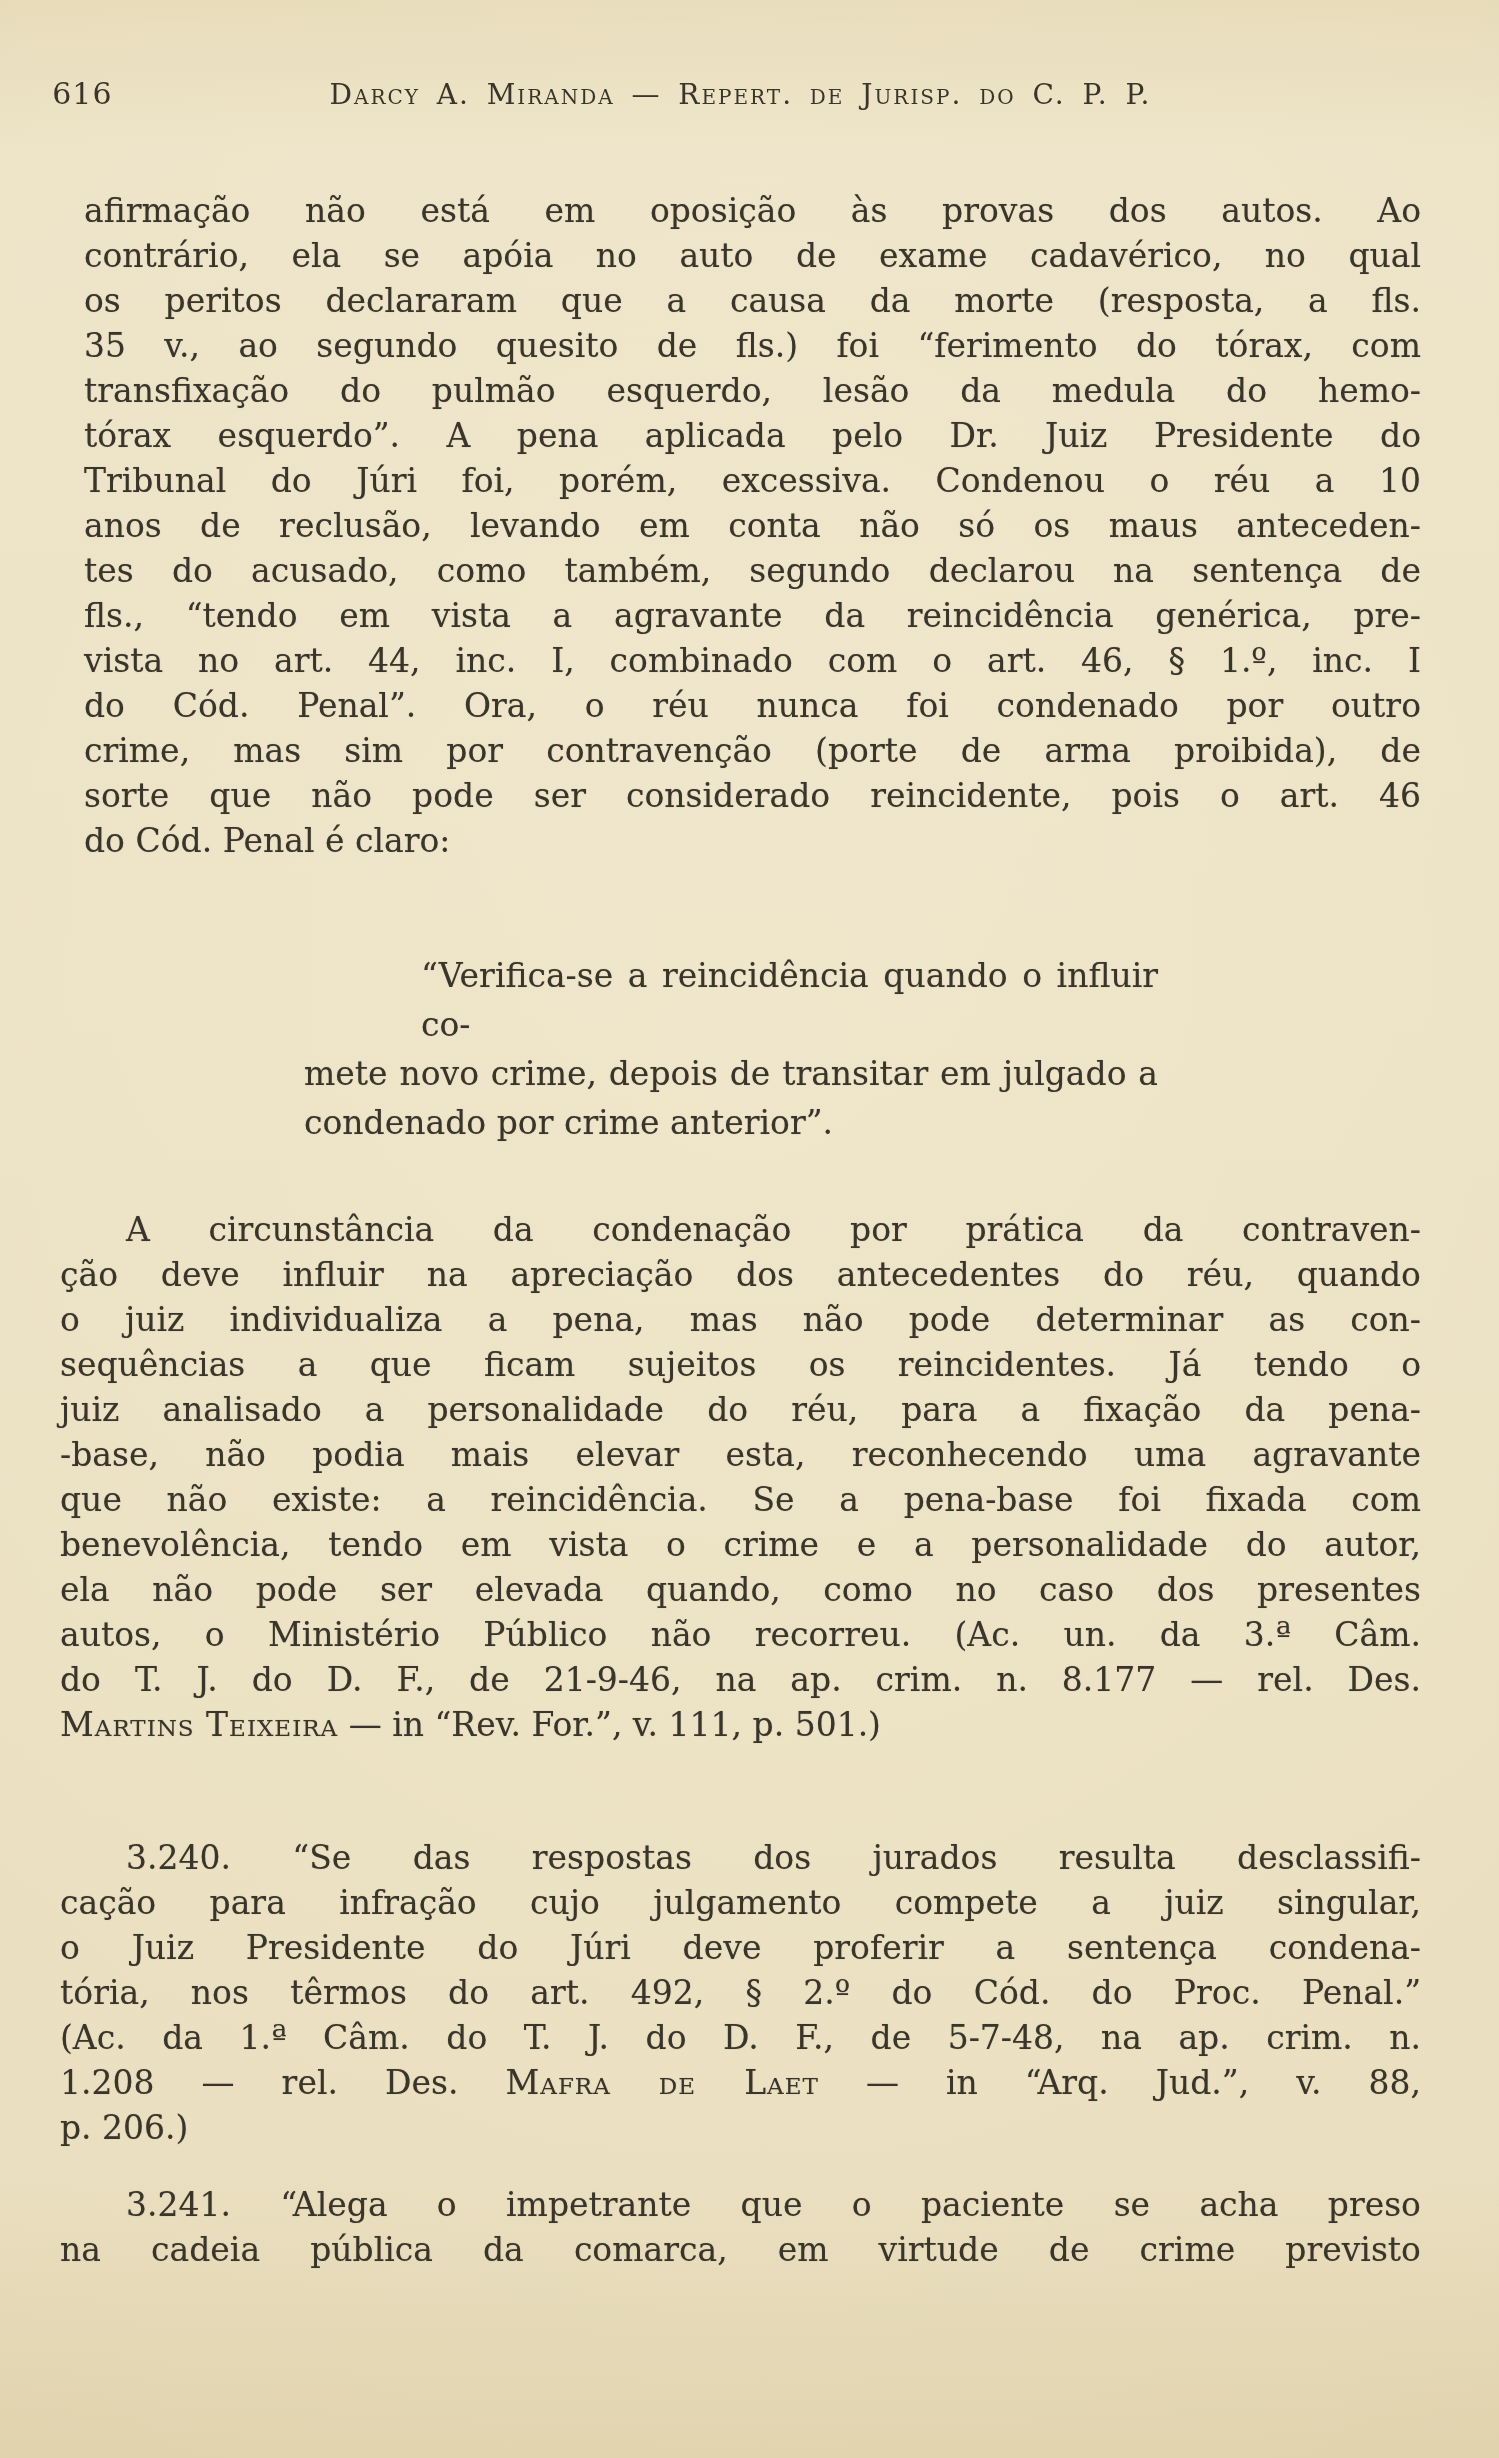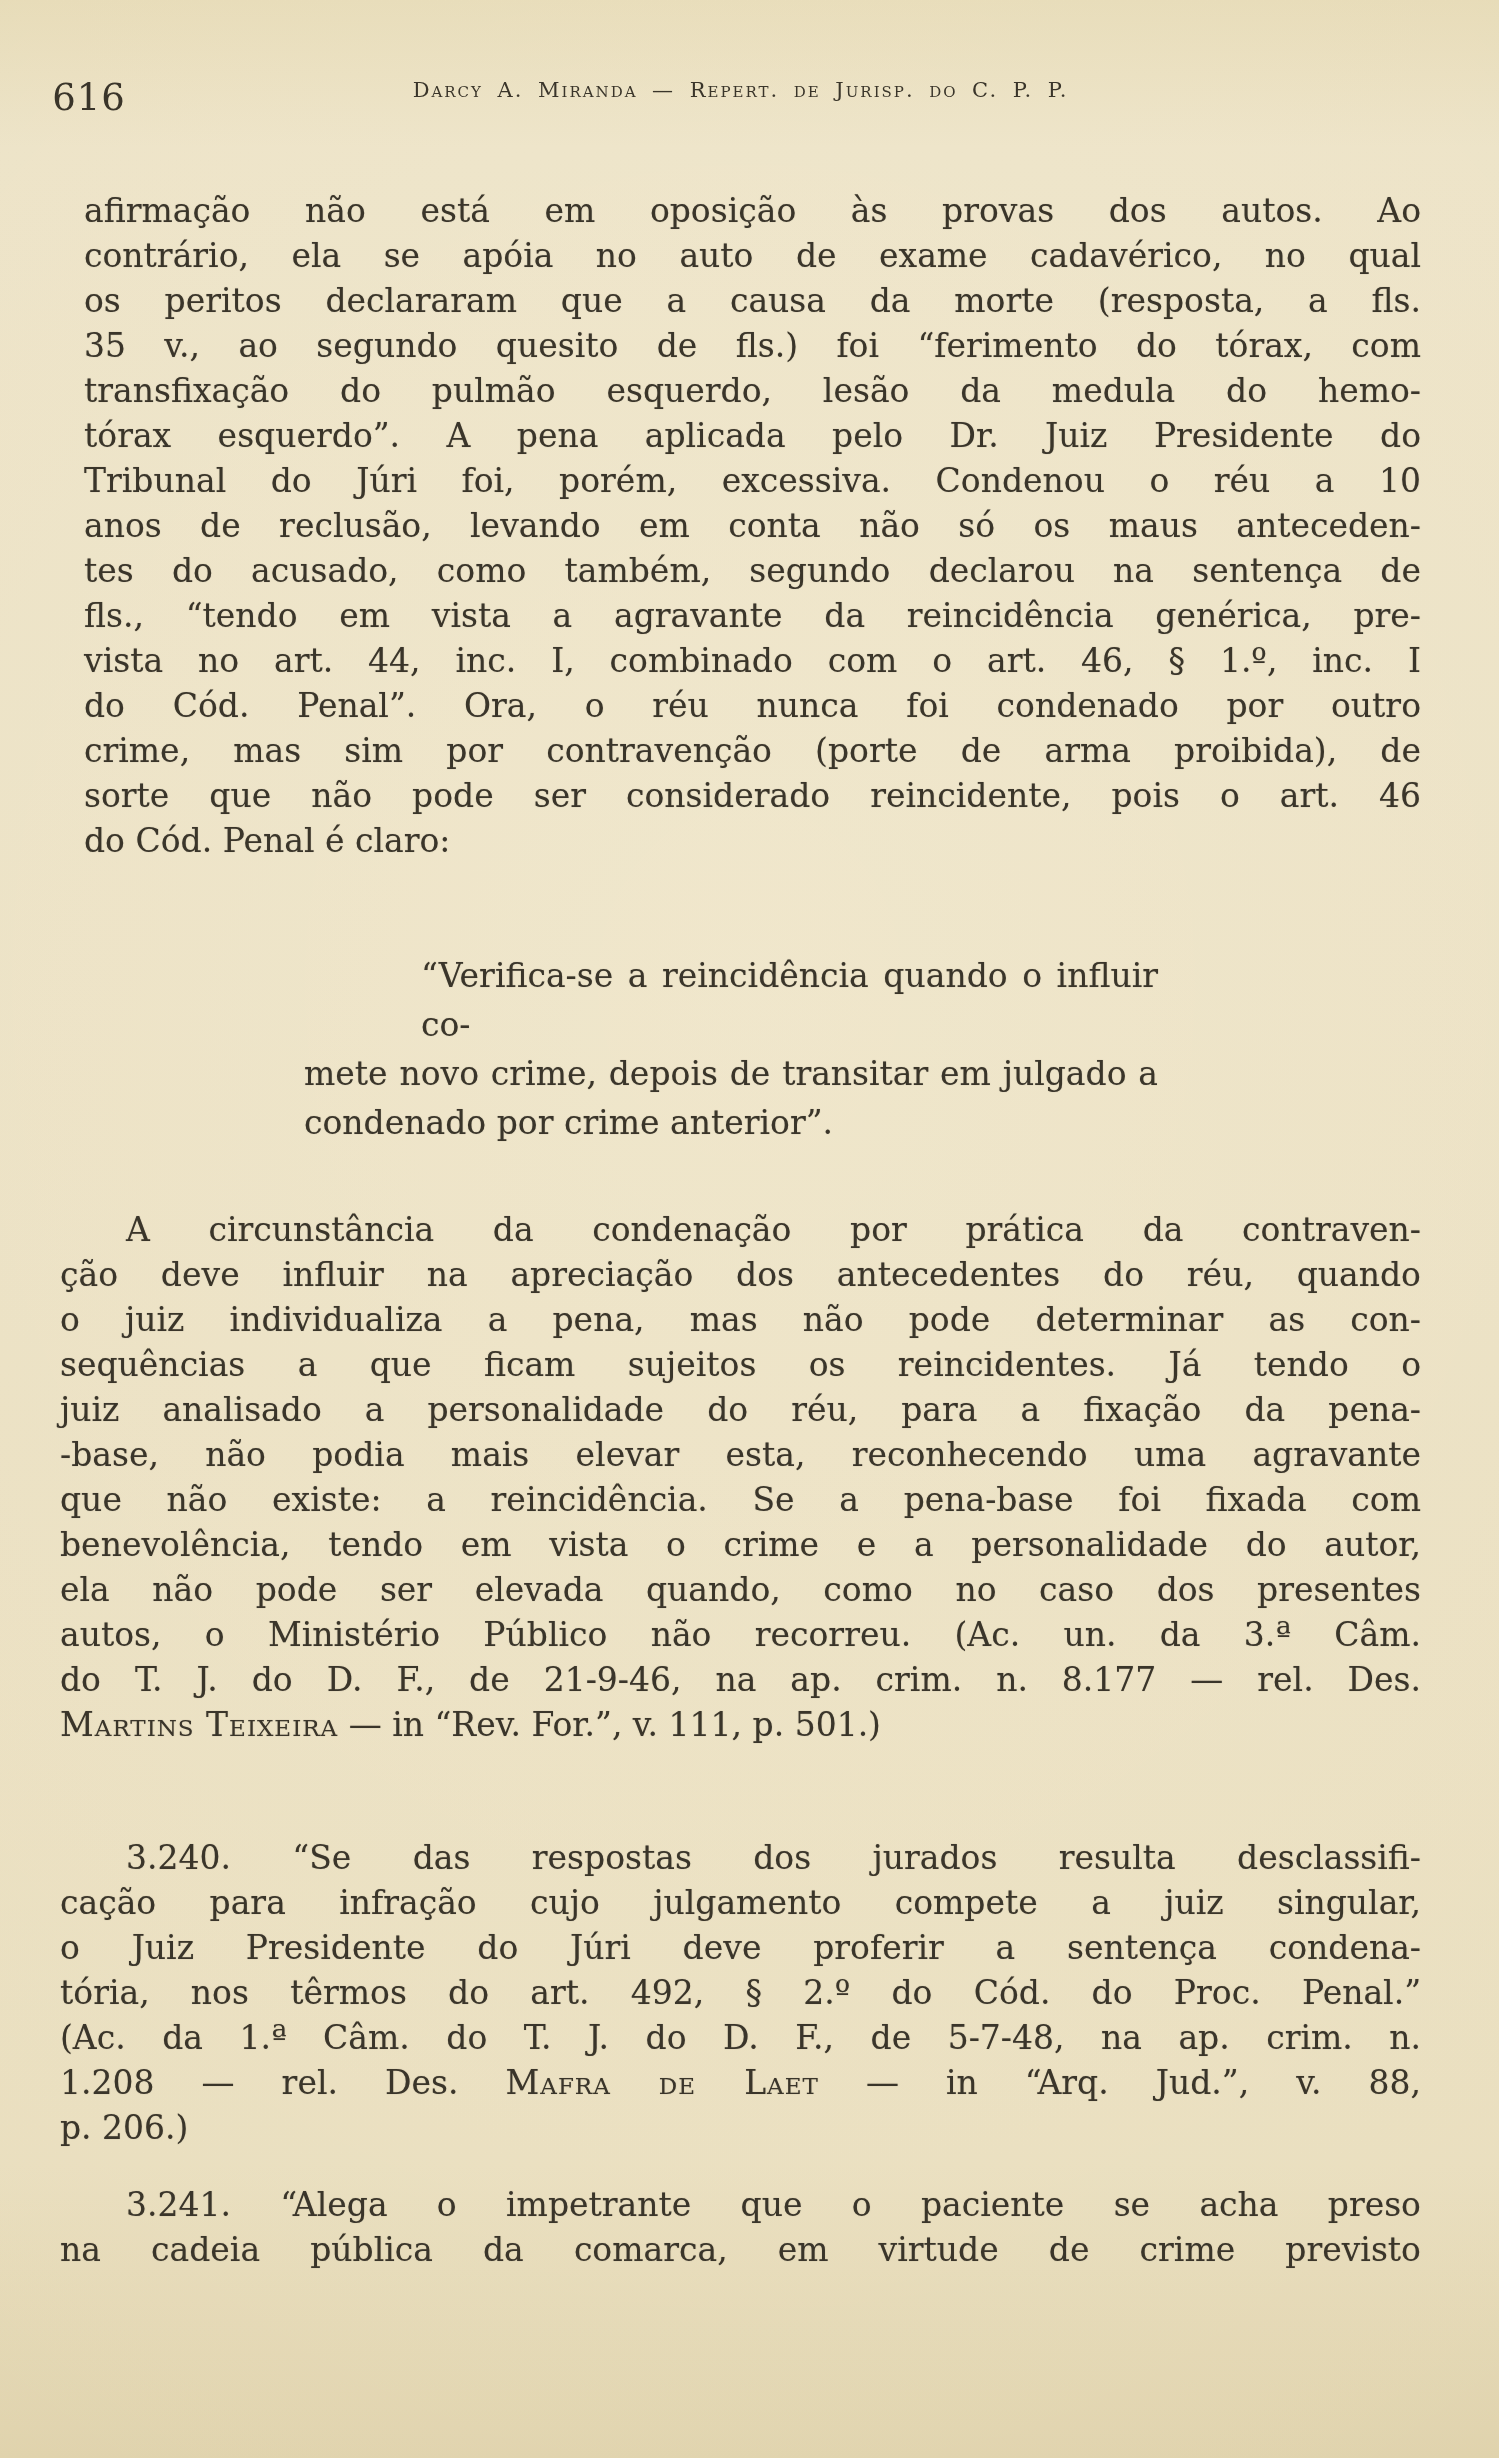--- a/index.html
+++ b/index.html
@@ -21,26 +21,26 @@
   }
   
   .running-header {
     position: relative;
     height: 41px;
     font-variant: small-caps;
     letter-spacing: 2px;
   }
   .page-number {
     position: absolute; left: -7.8px; top: 0;
-    font-size: 37px; letter-spacing: 1px;
+    font-size: 30px; letter-spacing: 1px;
   }
   .running-title {
     position: absolute; left: 0; right: 0; top: 2px;
     text-align: center;
-    font-size: 21px;
+    font-size: 28px;
     word-spacing: 5.9px;
   }
   
   .textblock { font-size: 33px; line-height: 45px; }
   .line {
     text-align: justify;
     text-align-last: justify;
     white-space: normal;
     text-shadow: 0 0 1px rgba(58,53,42,0.35);
   }

